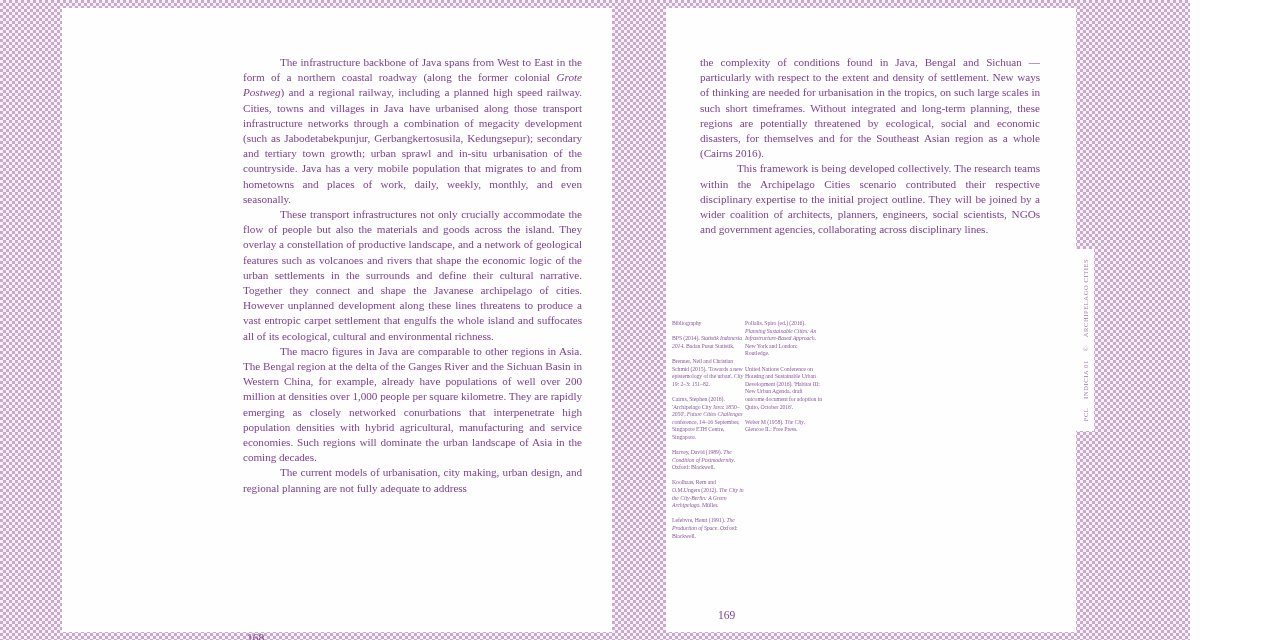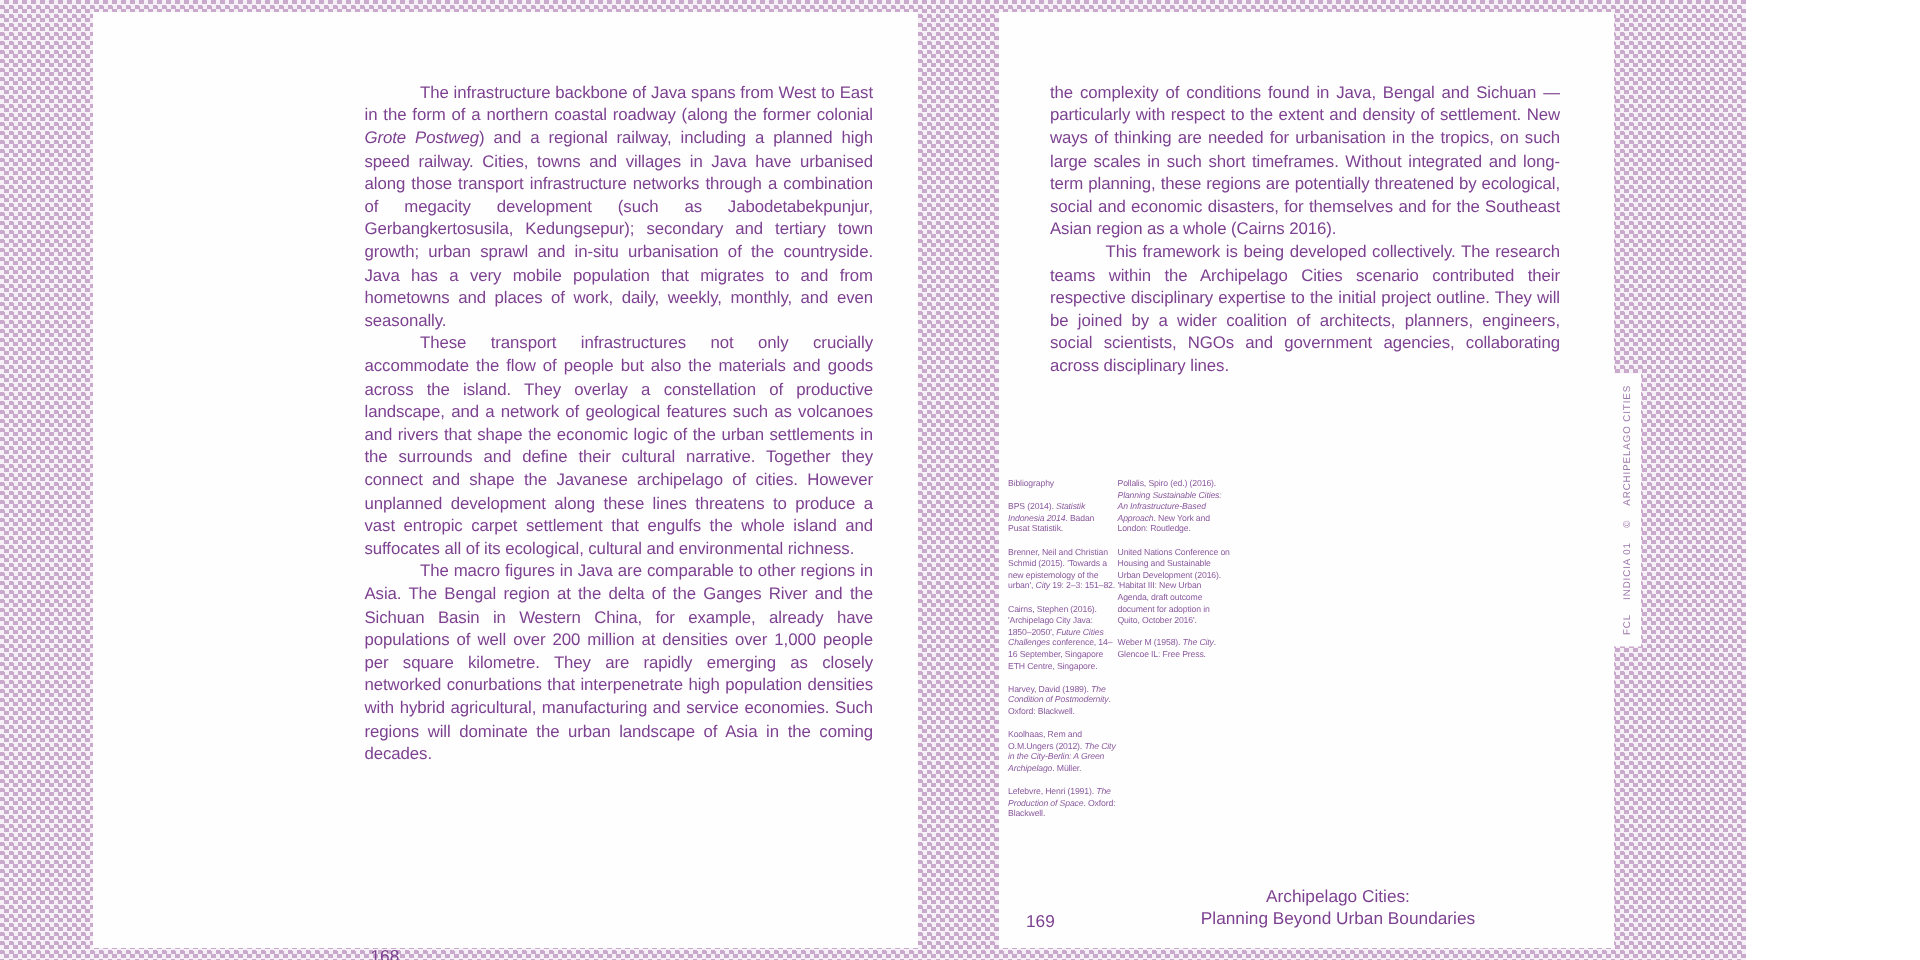--- a/index.html
+++ b/index.html
@@ -1,21 +1,22 @@
 <!DOCTYPE html>
 <html><head>
 <meta charset="utf-8">
 <style>
   html,body{margin:0;padding:0;}
   .canvas{
     position:relative;width:1164px;height:640px;overflow:hidden;
-    font-family:Liberation Sans, sans-serif;
+    font-family:Liberation Serif, serif;
     background:
       repeating-conic-gradient(#c9a9cc 0% 25%, #f6f0f7 0% 50%);
     background-size:6px 6px;
+    padding-left:26px;
   }
   .page{position:absolute;top:8px;height:624px;background:#fffefe;}
   .page-left{left:62px;width:550px;}
   .page-right{left:666px;width:410px;}
   .spine-tab{position:absolute;left:1076px;top:249px;width:18px;height:182px;background:#fffefe;}
   .spine-text{
     position:absolute;left:50%;top:50%;
     transform:translate(-50%,-50%) rotate(-90deg);
     width:182px;text-align:center;white-space:pre;
     font-size:6.5px;letter-spacing:0.6px;color:#9c77aa;
@@ -24,21 +25,21 @@
     position:absolute;color:#7c4190;
     font-size:11.2px;line-height:15.2px;text-align:justify;
     letter-spacing:-0.05px;
   }
   .lp-text{left:181px;top:47px;width:339px;}
   .rp-text{left:34px;top:47px;width:340px;}
   .bodytext p{margin:0;text-indent:37px;}
   .bodytext p.noindent{text-indent:0;}
   .pagenum{position:absolute;font-size:11.5px;color:#7c4190;}
   .lp-num{left:185px;top:601px;margin-top:23px;}
-  .rp-num{left:18px;top:601px;}
+  .rp-num{left:52px;top:601px;}
   .bib{
     position:absolute;top:312px;color:#8a5a9e;
     font-size:5.8px;line-height:7.6px;letter-spacing:-0.1px;text-align:left;
   }
   .bib-col1{left:6px;width:72px;}
   .bib-col2{left:79px;width:77px;}
   .bib p{margin:0 0 7.6px 0;}
   .footer-title{
     position:absolute;left:126px;top:583px;width:200px;
     text-align:center;font-size:11.5px;line-height:15px;color:#7c4190;
@@ -48,20 +49,21 @@
 </head>
 <body>
 
 <div class="canvas">
 
   <div class="page page-left">
     <div class="bodytext lp-text">
       <p>The infrastructure backbone of Java spans from West to East in the form of a northern coastal roadway (along the former colonial <i>Grote Postweg</i>) and a regional railway, including a planned high speed railway. Cities, towns and villages in Java have urbanised along those transport infrastructure networks through a combination of megacity development (such as Jabodetabekpunjur, Gerbangkertosusila, Kedungsepur); secondary and tertiary town growth; urban sprawl and in-situ urbanisation of the countryside. Java has a very mobile population that migrates to and from hometowns and places of work, daily, weekly, monthly, and even seasonally.</p>
       <p>These transport infrastructures not only crucially accommodate the flow of people but also the materials and goods across the island. They overlay a constellation of productive landscape, and a network of geological features such as volcanoes and rivers that shape the economic logic of the urban settlements in the surrounds and define their cultural narrative. Together they connect and shape the Javanese archipelago of cities. However unplanned development along these lines threatens to produce a vast entropic carpet settlement that engulfs the whole island and suffocates all of its ecological, cultural and environmental richness.</p>
       <p>The macro figures in Java are comparable to other regions in Asia. The Bengal region at the delta of the Ganges River and the Sichuan Basin in Western China, for example, already have populations of well over 200 million at densities over 1,000 people per square kilometre. They are rapidly emerging as closely networked conurbations that interpenetrate high population densities with hybrid agricultural, manufacturing and service economies. Such regions will dominate the urban landscape of Asia in the coming decades.</p>
+      <p>The current models of urbanisation, city making, urban design, and regional planning are not fully adequate to address</p>
     </div>
     <div class="pagenum lp-num">168</div>
   </div>
 
   <div class="page page-right">
     <div class="bodytext rp-text">
       <p class="noindent">the complexity of conditions found in Java, Bengal and Sichuan —particularly with respect to the extent and density of settlement. New ways of thinking are needed for urbanisation in the tropics, on such large scales in such short timeframes. Without integrated and long-term planning, these regions are potentially threatened by ecological, social and economic disasters, for themselves and for the Southeast Asian region as a whole (Cairns 2016).</p>
       <p>This framework is being developed collectively. The research teams within the Archipelago Cities scenario contributed their respective disciplinary expertise to the initial project outline. They will be joined by a wider coalition of architects, planners, engineers, social scientists, NGOs and government agencies, collaborating across disciplinary lines.</p>
     </div>
 
@@ -74,24 +76,20 @@
       <p>Koolhaas, Rem and O.M.Ungers (2012). <i>The City in the City-Berlin: A Green Archipelago</i>. Müller.</p>
       <p>Lefebvre, Henri (1991). <i>The Production of Space</i>. Oxford: Blackwell.</p>
     </div>
 
     <div class="bib bib-col2">
       <p>Pollalis, Spiro (ed.) (2016). <i>Planning Sustainable Cities: An Infrastructure-Based Approach</i>. New York and London: Routledge.</p>
       <p>United Nations Conference on Housing and Sustainable Urban Development (2016). 'Habitat III: New Urban Agenda, draft outcome document for adoption in Quito, October 2016'.</p>
       <p>Weber M (1958). <i>The City</i>. Glencoe IL: Free Press.</p>
     </div>
 
-    <div class="footer-title">
-      <div>Archipelago Cities:</div>
-      <div>Planning Beyond Urban Boundaries</div>
-    </div>
 
     <div class="pagenum rp-num">169</div>
   </div>
 
   <div class="spine-tab">
     <div class="spine-text">FCL    INDICIA 01    ©    ARCHIPELAGO CITIES</div>
   </div>
 
 </div>
 

